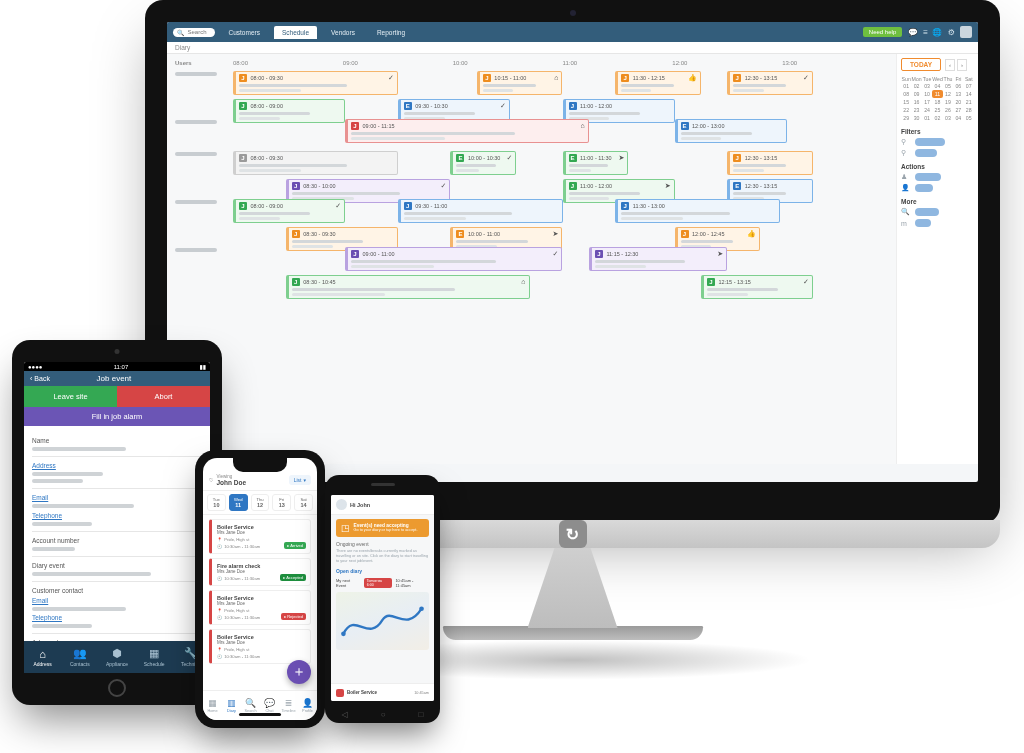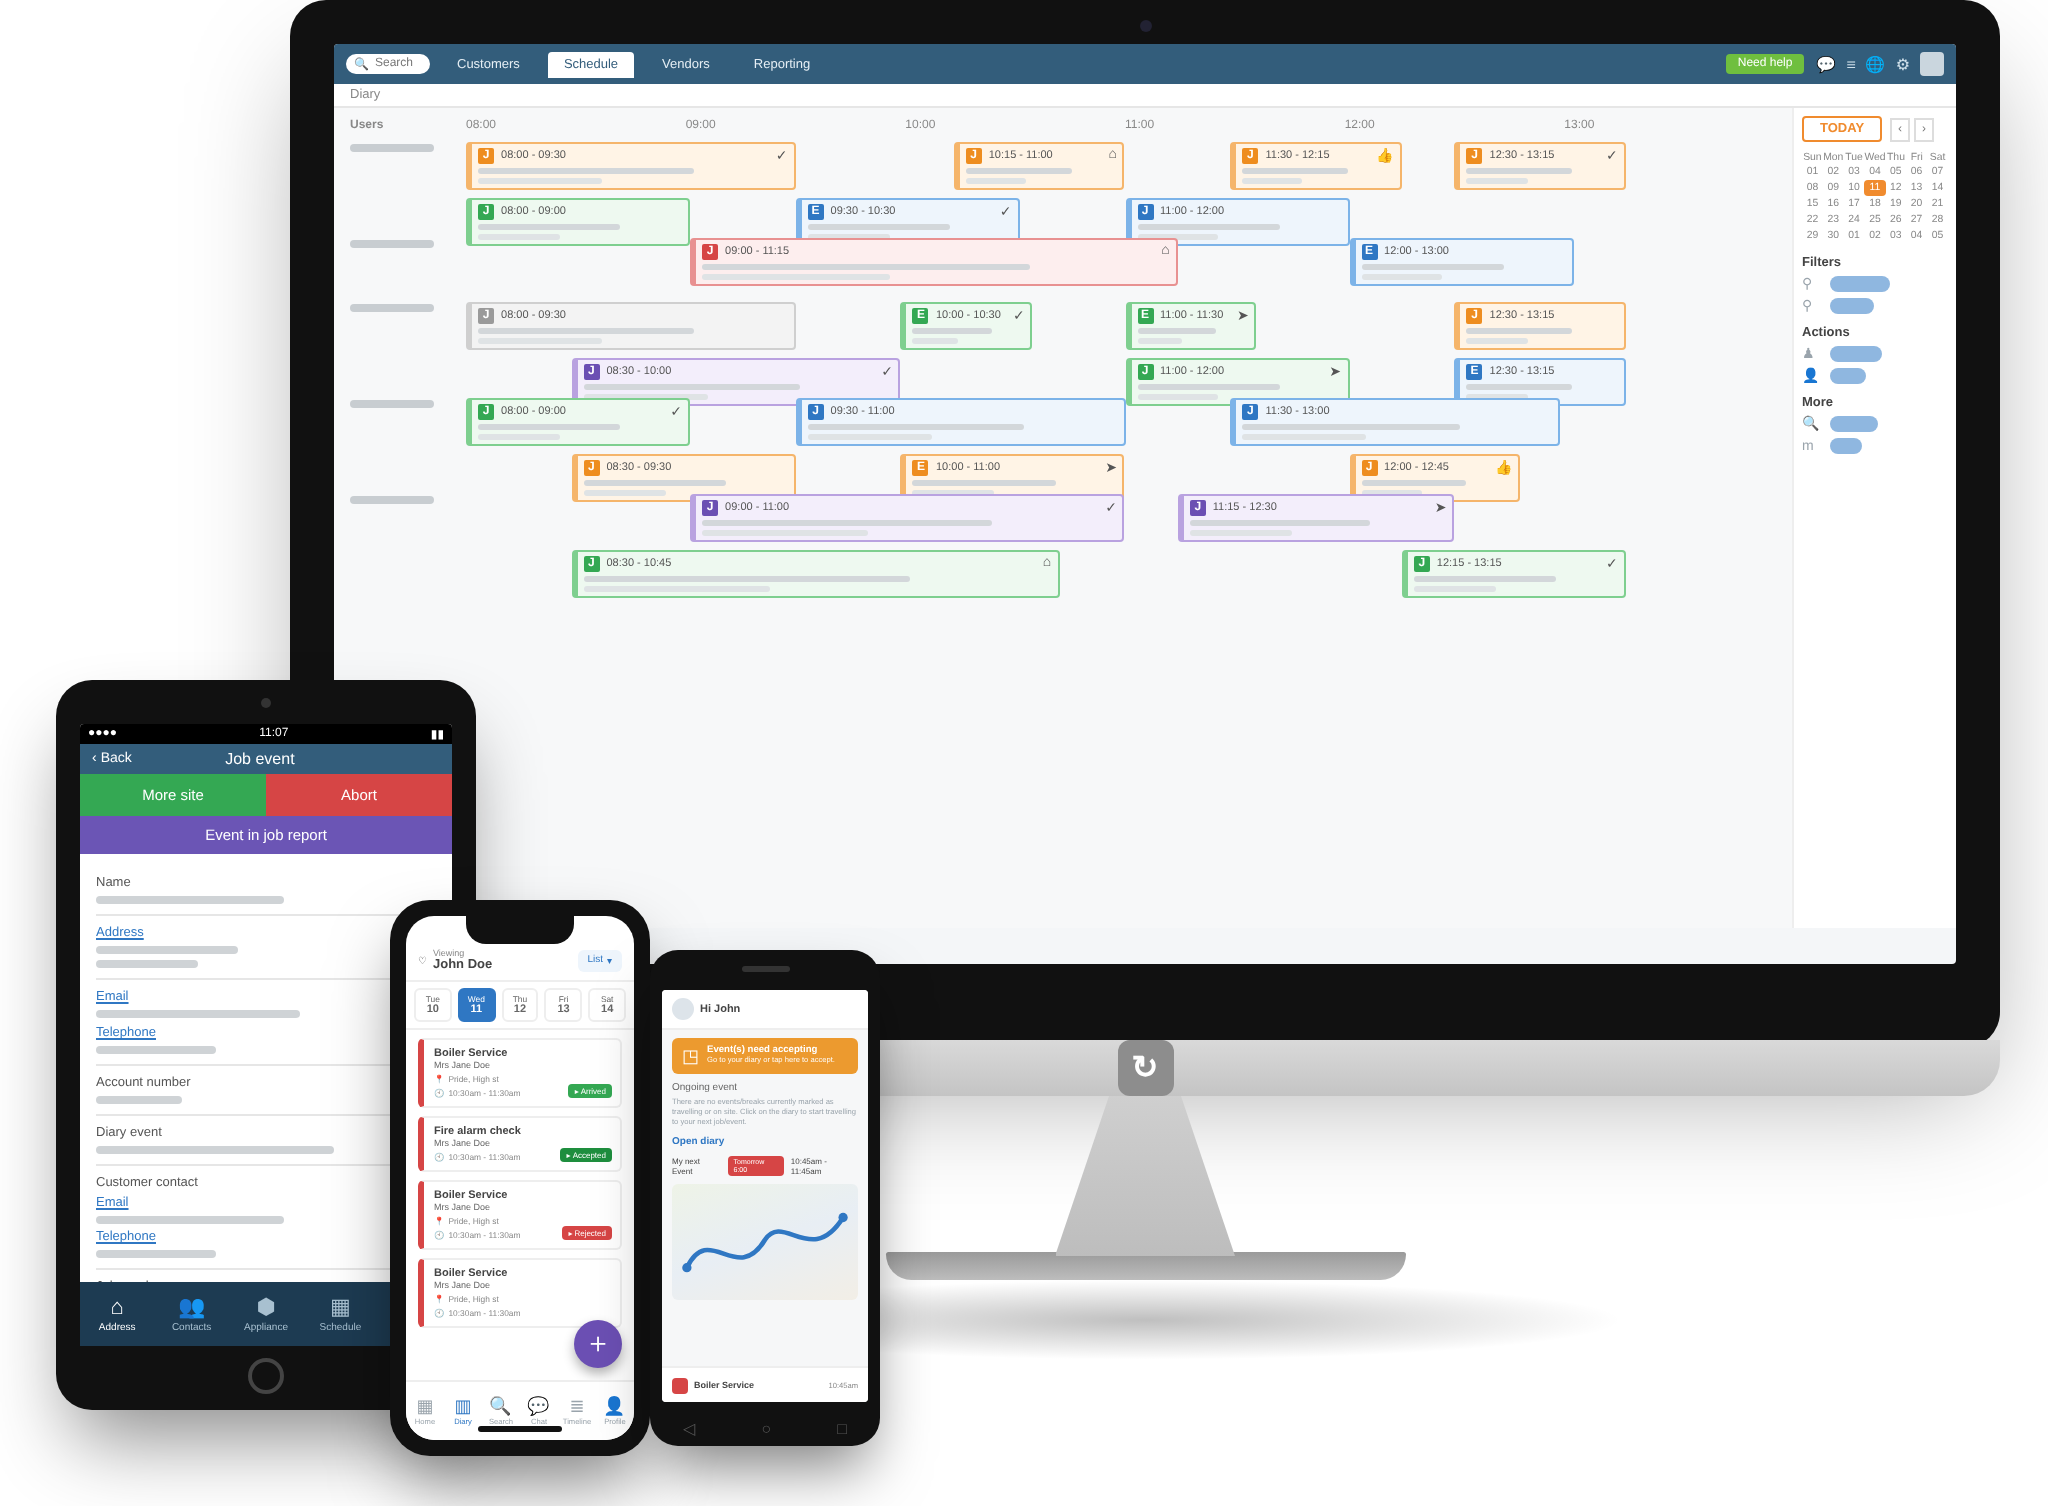--- a/index.html
+++ b/index.html
@@ -80,21 +80,21 @@
   .mini-cal .wk{ display:flex;} .mini-cal .wk span{ flex:1; text-align:center; padding:1px 0;}
   .mini-cal .sel{ background:#f08b2e; color:#fff; border-radius:2px;}
 
   .side-head{ font-weight:700; color:#444; margin:6px 0 3px; font-size:6.5px;}
   .side-row{ display:flex; align-items:center; gap:4px; margin-bottom:3px;}
   .side-row .pill{ height:8px; background:#8fb7e0; border-radius:4px;}
   .side-row .ico{ color:#9aa4ac; font-size:7px; width:10px;}
 
   
   .ipad{
-    position:absolute; left:28px; top:340px; width:210px; height:365px;
+    position:absolute; left:12px; top:340px; width:210px; height:365px;
     background:#111; border-radius:18px; padding:22px 12px 32px; box-shadow:0 22px 40px -8px rgba(0,0,0,.45);
   }
   .ipad-home{ position:absolute; bottom:8px; left:50%; transform:translateX(-50%); width:18px; height:18px; border:2px solid #444; border-radius:50%;}
   .ipad-cam{ position:absolute; top:9px; left:50%; transform:translateX(-50%); width:5px; height:5px; background:#333; border-radius:50%;}
   .ipad-screen{ width:100%; height:100%; background:#fff; border-radius:2px; overflow:hidden; font-size:7px; color:#444;}
 
   .ipad-status{ background:#000; color:#fff; font-size:6px; padding:1px 4px; display:flex; justify-content:space-between; align-items:center;}
   .ipad-header{ background:#335d7b; color:#fff; display:flex; align-items:center; padding:3px 6px;}
   .ipad-header .back{ font-size:7px; display:flex; align-items:center; gap:2px;}
   .ipad-header .ttl{ flex:1; text-align:center; font-size:8px;}
@@ -538,24 +538,24 @@
     </div>
     <div class="ipad-header">
       <span class="back">
           <span>‹</span>
           <span>Back</span>
         </span>
       <span class="ttl">Job event</span>
       <span style="width:26px"></span>
     </div>
     <div class="btn-row">
-      <div class="b leave">More site</div>
+      <div class="b leave">Leave site</div>
       <div class="b abort">Abort</div>
     </div>
-    <div class="btn-fill">Event in job report</div>
+    <div class="btn-fill">Fill in job alarm</div>
 
     <div class="ipad-body">
       <div class="fld-lbl">Name</div>
       <div class="fld-ph" style="width:55%"></div>
       <div class="hr"></div>
       <div class="fld-link">Address</div>
       <div class="fld-ph" style="width:42%"></div>
       <div class="fld-ph" style="width:30%"></div>
       <div class="hr"></div>
       <div class="fld-link">Email</div>

